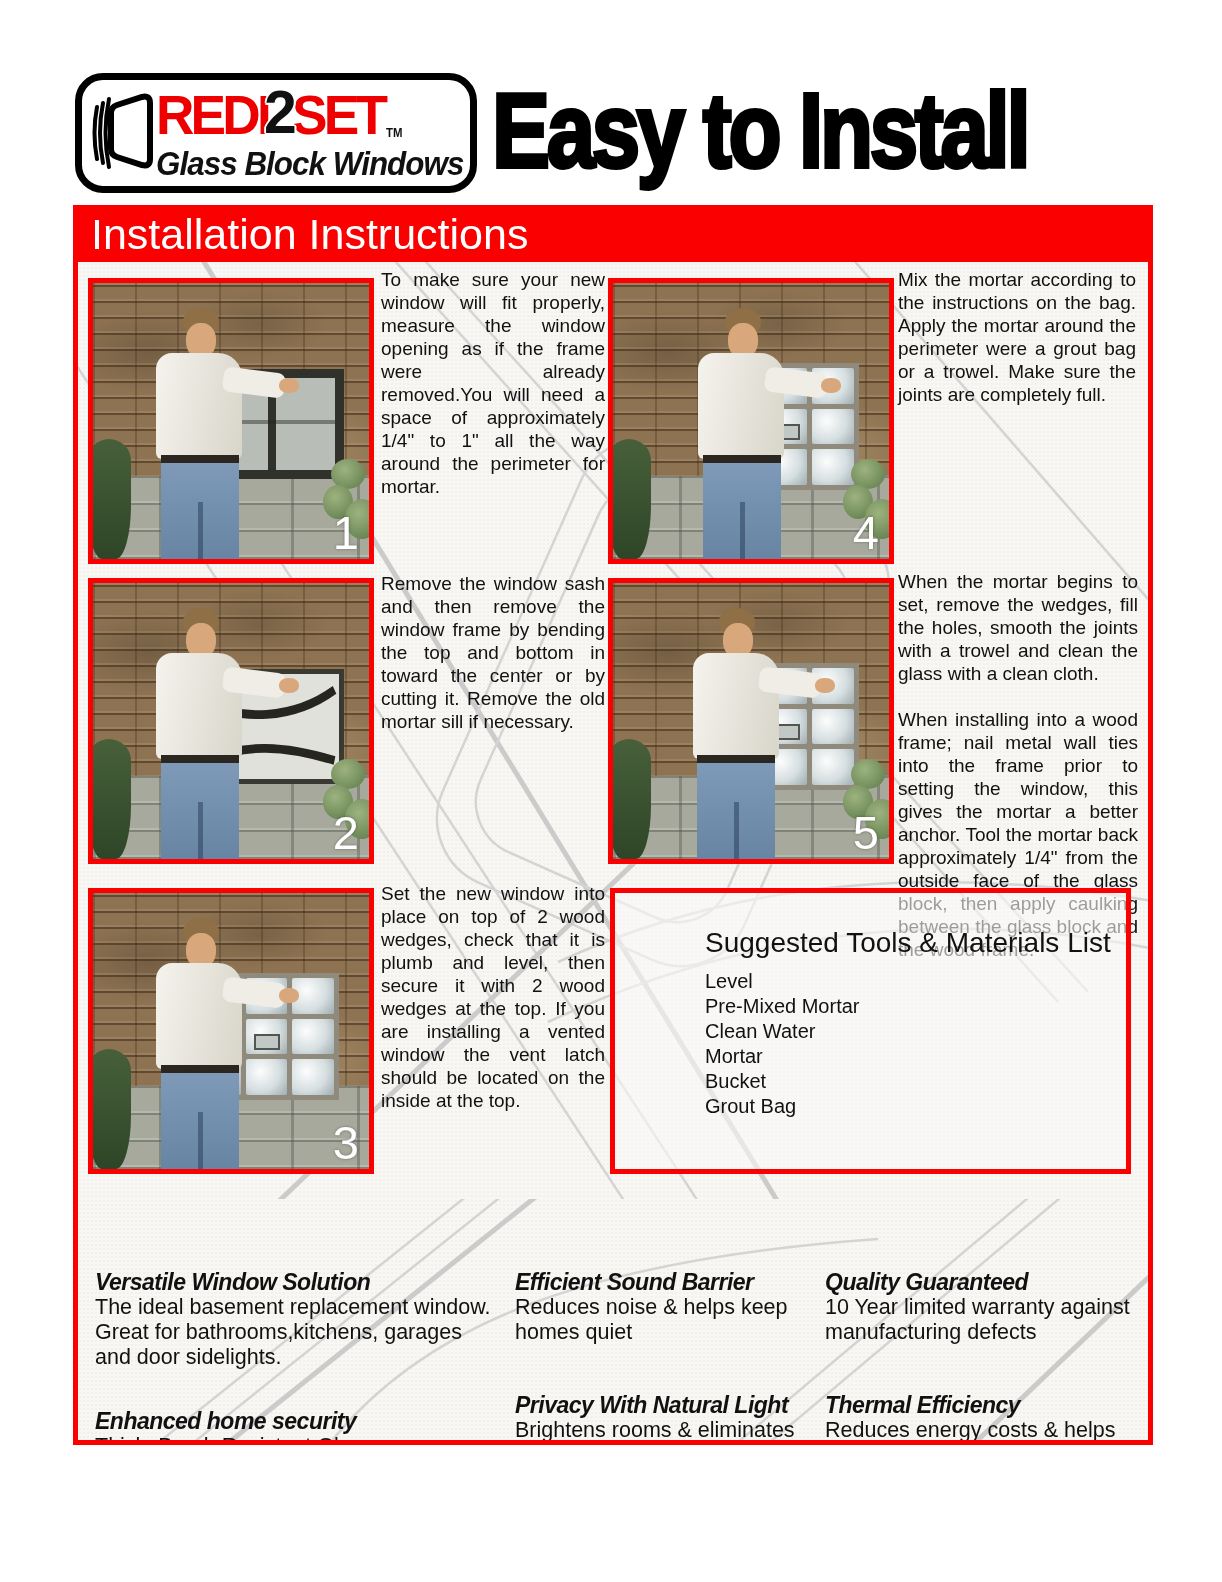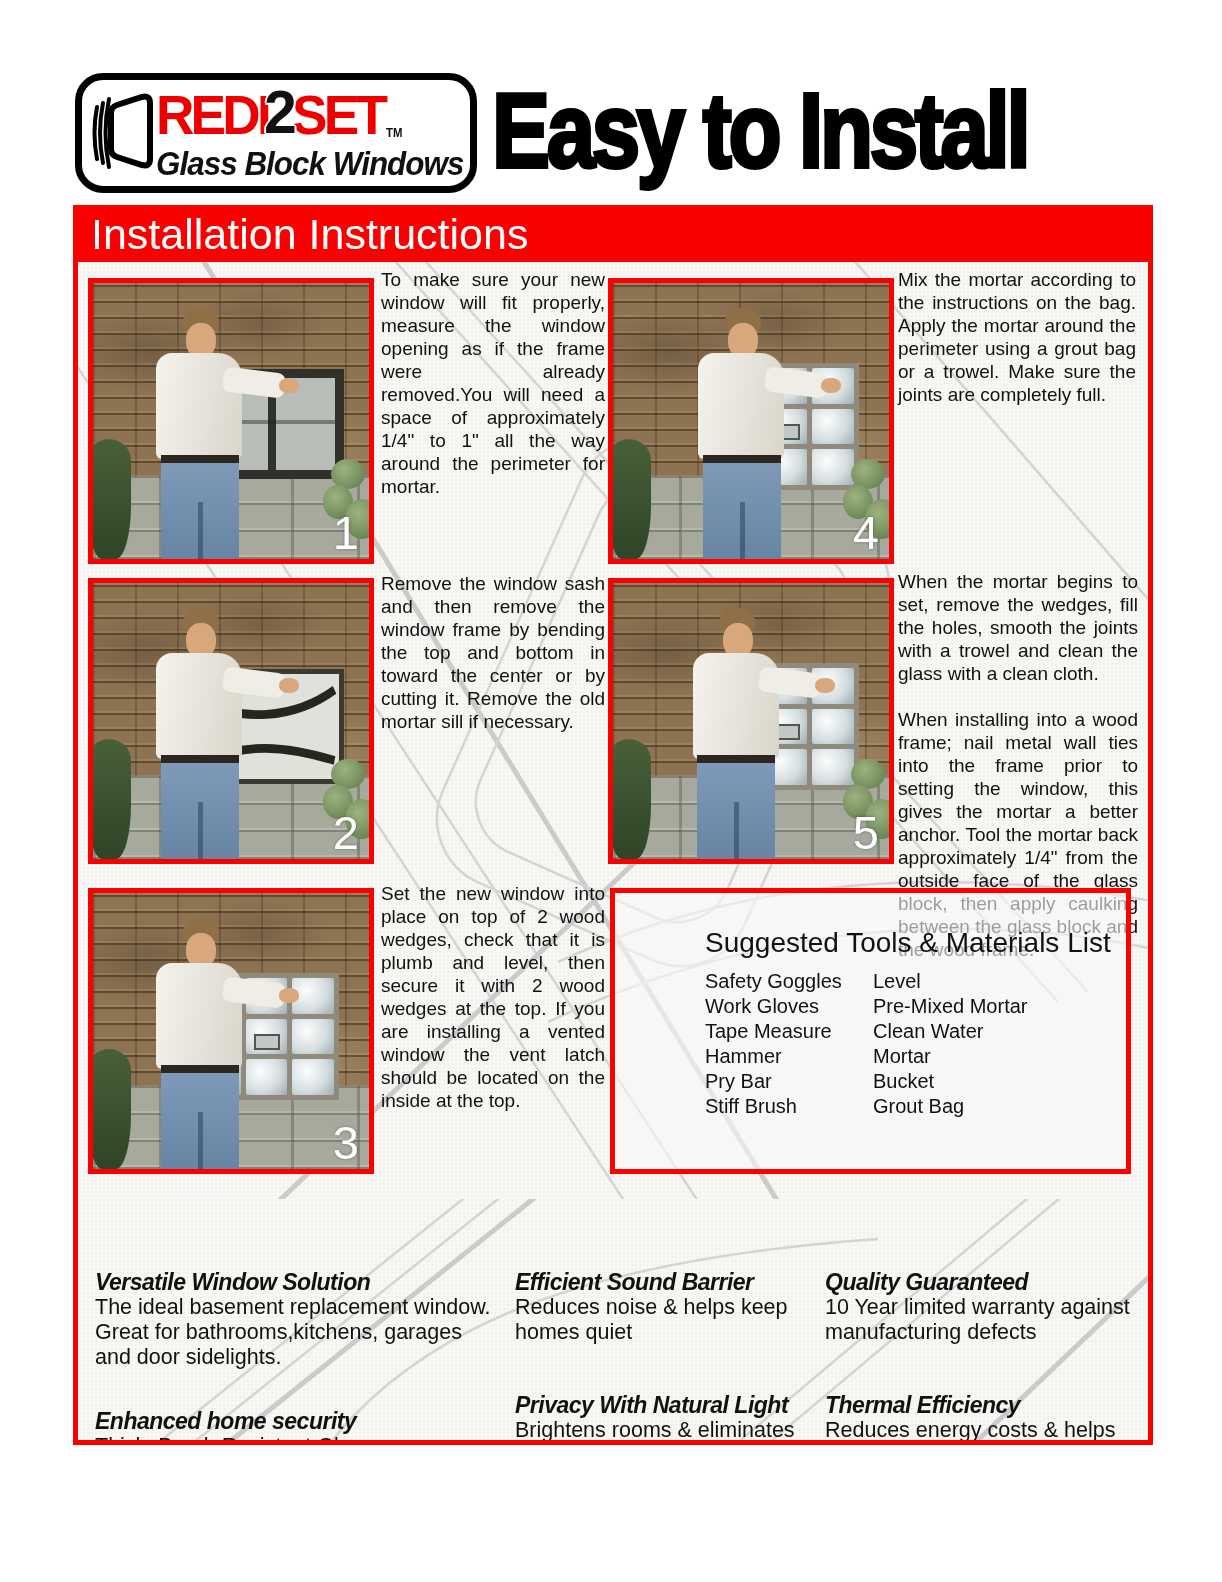--- a/index.html
+++ b/index.html
@@ -198,21 +198,21 @@
             <div class="head"></div>
             <div class="shirt"></div>
           <div class="sleeve"></div>
             <div class="hand"></div>
             <div class="belt"></div>
             <div class="jeans"></div>
         </div>
         <div class="ph-num">4</div>
       </div>
       <div class="step-text" style="left:820px;top:6px;width:238px;">
-        <p>Mix the mortar according to the instructions on the bag. Apply the mortar around the perimeter using a grout bag or a trowel. Make sure the joints are completely full.</p>
+        <p>Mix the mortar according to the instructions on the bag. Apply the mortar around the perimeter were a grout bag or a trowel. Make sure the joints are completely full.</p>
       </div>
 
       <div class="photo" style="left:10px;top:316px;">
         <div class="ph-wall"></div>
         <div class="ph-base"></div>
         <div class="win bent">
           <svg class="bent-svg" viewBox="0 0 100 60" preserveAspectRatio="none">
             <path d="M3,15 C30,27 68,26 97,9"></path>
             <path d="M3,51 C32,38 64,41 97,49"></path>
           </svg>
@@ -304,29 +304,20 @@
         </div>
         <div class="ph-num">3</div>
       </div>
       <div class="step-text" style="left:303px;top:620px;width:224px;">
         <p>Set the new window into place on top of 2 wood wedges, check that it is plumb and level, then secure it with 2 wood wedges at the top. If you are installing a vented window the vent latch should be located on the inside at the top.</p>
       </div>
 
       <div class="notice">
         <div class="tools-title">Suggested Tools &amp; Materials List</div>
         <div class="tools">
-          <div class="tcol1">
-            <div>Safety Goggles</div>
-            <div>Work Gloves</div>
-            <div>Tape Measure</div>
-            <div>Hammer</div>
-            <div>Pry Bar</div>
-            <div>Stiff Brush</div>
-
-          </div>
           <div class="tcol2">
             <div>Level</div>
             <div>Pre-Mixed Mortar</div>
             <div>Clean Water</div>
             <div>Mortar</div>
             <div>Bucket</div>
             <div>Grout Bag</div>
 
           </div>
         </div>

